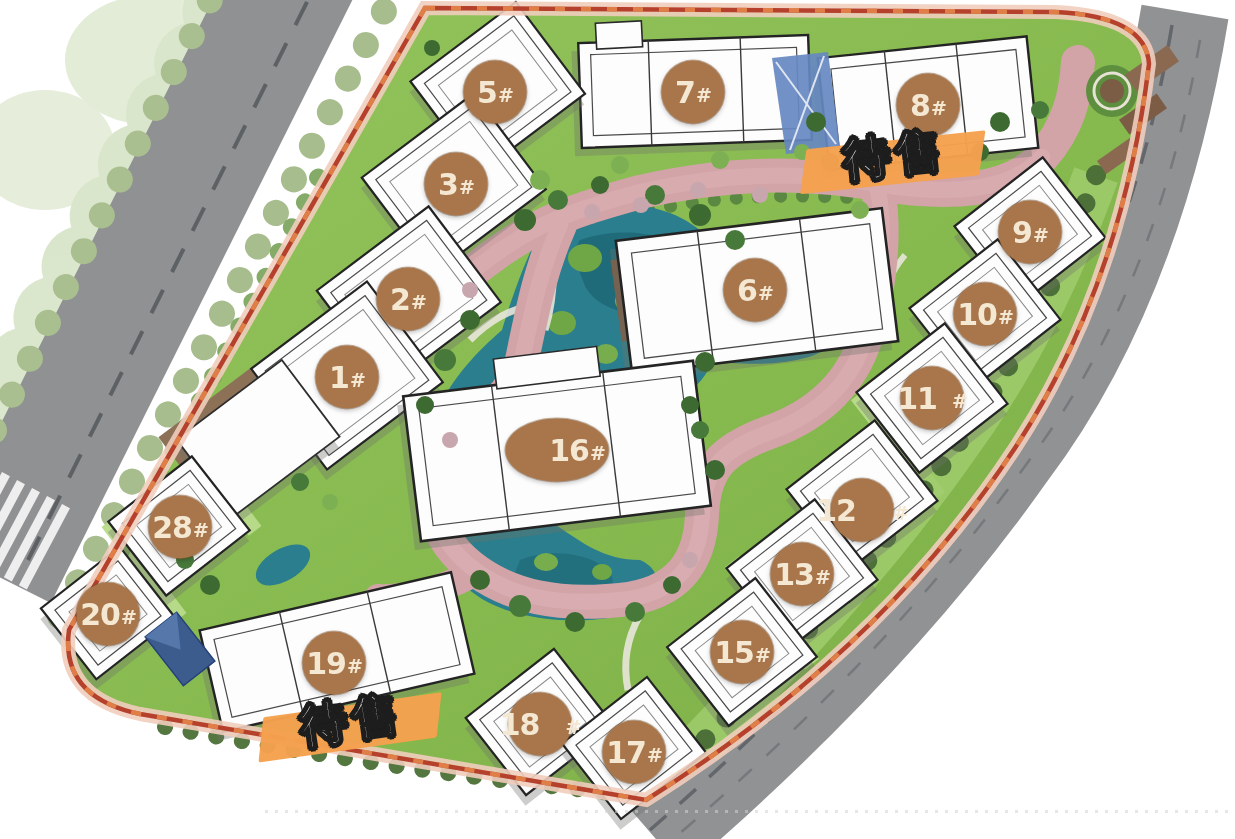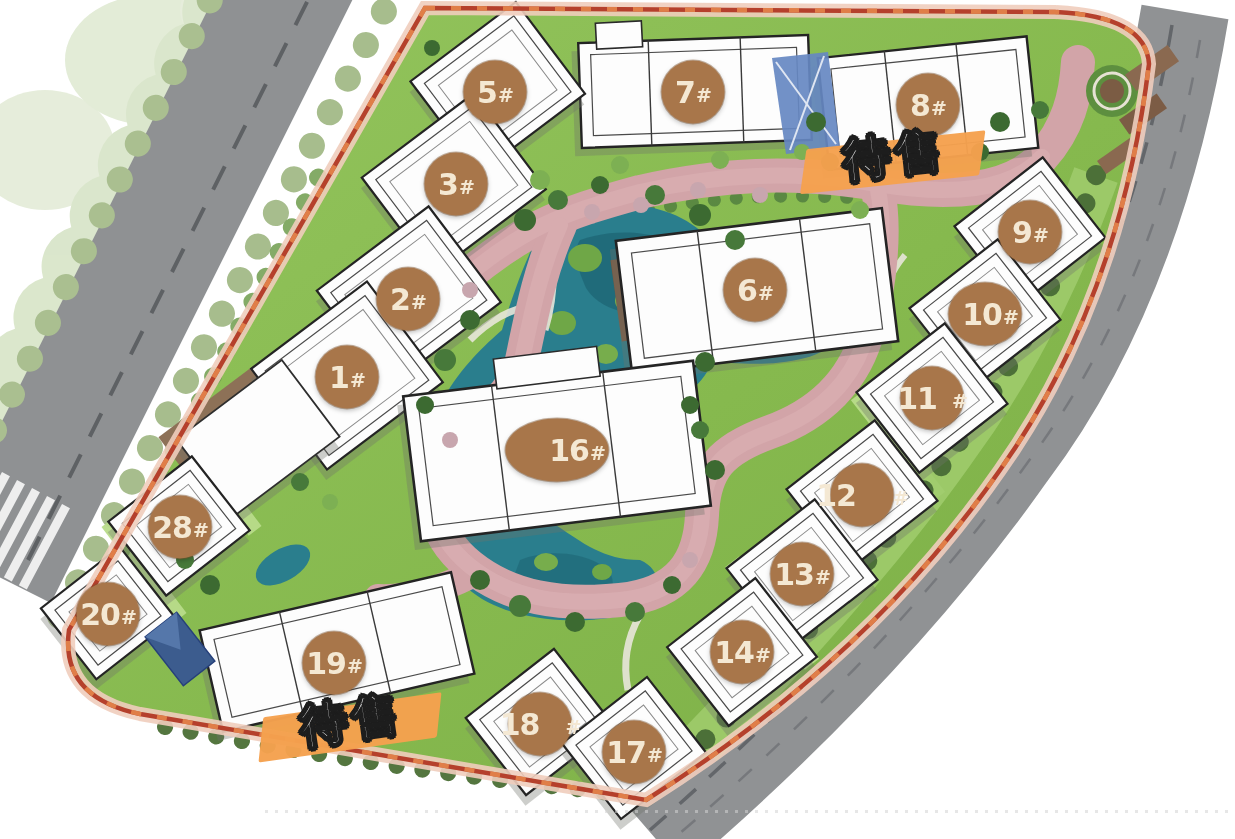--- a/index.html
+++ b/index.html
@@ -393,42 +393,42 @@
     <div class="badge" style="left: 928px; top: 105px;">
       <span class="num">8</span>
         <span class="hash">#</span>
     </div>
 
     <div class="badge" style="left: 1030px; top: 232px;">
       <span class="num">9</span>
         <span class="hash">#</span>
     </div>
 
-    <div class="badge" style="left: 985px; top: 314px; padding-left: 10px;">
+    <div class="badge" style="left: 985px; top: 314px;">
       <span class="num">10</span>
         <span class="hash">#</span>
     </div>
 
     <div class="badge" style="left: 932px; top: 398px; gap: 14px;">
       <span class="num">11</span>
         <span class="hash">#</span>
     </div>
 
-    <div class="badge" style="left: 862px; top: 495px; gap: 36px;">
+    <div class="badge" style="left: 862px; top: 510px; gap: 36px;">
       <span class="num">12</span>
         <span class="hash">#</span>
     </div>
 
     <div class="badge" style="left: 802px; top: 574px;">
       <span class="num">13</span>
         <span class="hash">#</span>
     </div>
 
     <div class="badge" style="left: 742px; top: 652px;">
-      <span class="num">14</span>
+      <span class="num">15</span>
         <span class="hash">#</span>
     </div>
 
     <div class="badge" style="left: 557px; top: 450px; padding-left: 40px;">
       <span class="num">16</span>
         <span class="hash">#</span>
     </div>
 
     <div class="badge" style="left: 634px; top: 752px; align-items: center;">
       <span class="num">17</span>

